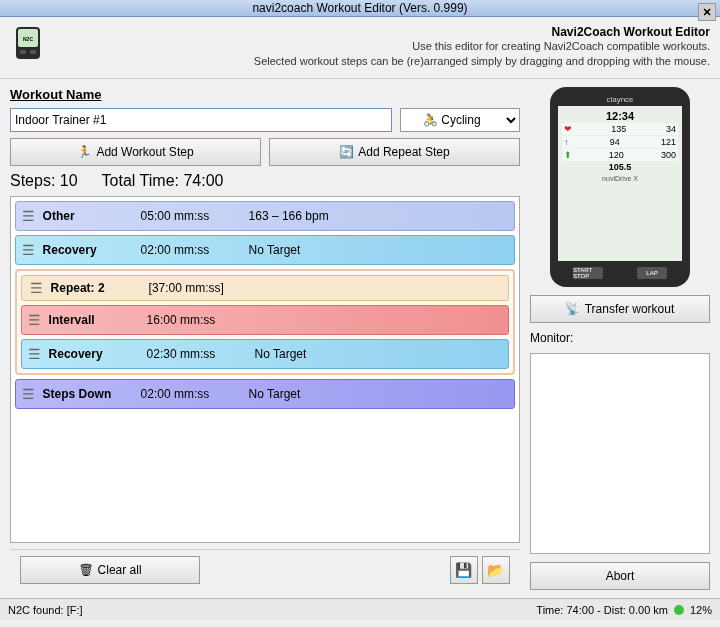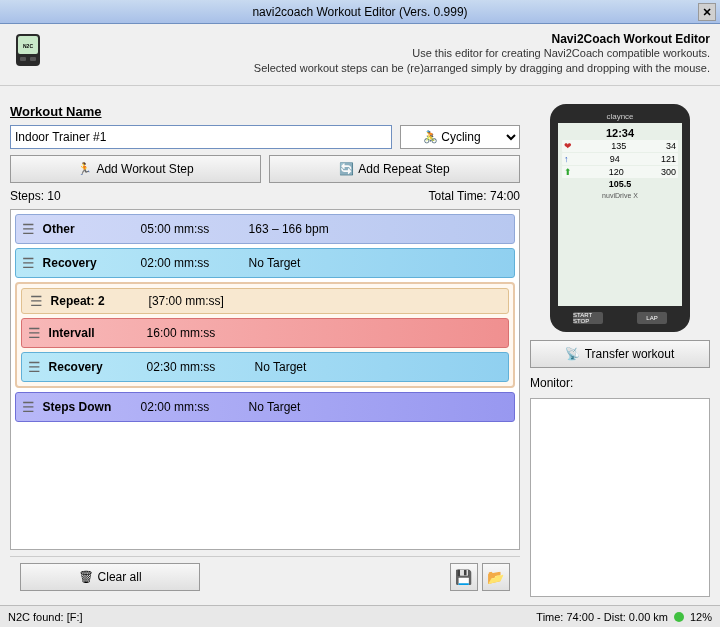--- a/index.html
+++ b/index.html
@@ -8,21 +8,21 @@
       font-size: 12px;
       background: #f0f0f0;
       width: 720px;
       height: 627px;
       overflow: hidden;
     }
 
     
     .title-bar {
       background: linear-gradient(to bottom, #c8daf0, #a8c0e8);
-      height: 24px;
+      height: 17px;
       display: flex;
       align-items: center;
       justify-content: center;
       border-bottom: 1px solid #7090c0;
       position: relative;
     }
     .title-bar-text {
       font-size: 12px;
       font-weight: normal;
       color: #000;
@@ -79,21 +79,20 @@
       line-height: 1.4;
     }
 
     
     .content-area {
       flex: 1;
       display: flex;
       padding: 8px 10px;
       gap: 10px;
       overflow: hidden;
-      margin-top: 10px;
     }
 
     
     .left-panel {
       flex: 1;
       display: flex;
       flex-direction: column;
       gap: 6px;
     }
 
@@ -129,22 +128,22 @@
       cursor: pointer;
       font-size: 12px;
       display: flex;
       align-items: center;
       justify-content: center;
       gap: 4px;
     }
 
     .steps-info {
       display: flex;
-      justify-content: space-between;
-      font-size: 12px;
+      font-size: 16px;
+      gap: 24px;
     }
 
     
     .steps-list-container {
       flex: 1;
       border: 1px solid #aaa;
       background: white;
       overflow-y: auto;
       position: relative;
     }
@@ -258,21 +257,21 @@
     .right-panel {
       width: 180px;
       flex-shrink: 0;
       display: flex;
       flex-direction: column;
       gap: 8px;
     }
 
     .device-image {
       width: 140px;
-      height: 228px;
+      height: 200px;
       margin: 0 auto;
       background: #2a2a2a;
       border-radius: 16px;
       padding: 8px;
       display: flex;
       flex-direction: column;
       align-items: center;
       gap: 2px;
       position: relative;
     }
@@ -562,20 +561,23 @@
       </div>
 
       <button class="transfer-btn">
         <span>📡</span>
         <span>Transfer workout</span>
       </button>
 
       <div class="monitor-label">Monitor:</div>
       <div class="monitor-box"></div>
 
+      <button class="abort-btn">
+        <span>Abort</span>
+      </button>
 
     </div>
 
   </div>
 
   <div class="status-bar">
     <span class="status-left">N2C found: [F:]</span>
     <div class="status-right">
       <span>Time: 74:00 - Dist: 0.00 km</span>
       <span class="status-green-dot"></span>

